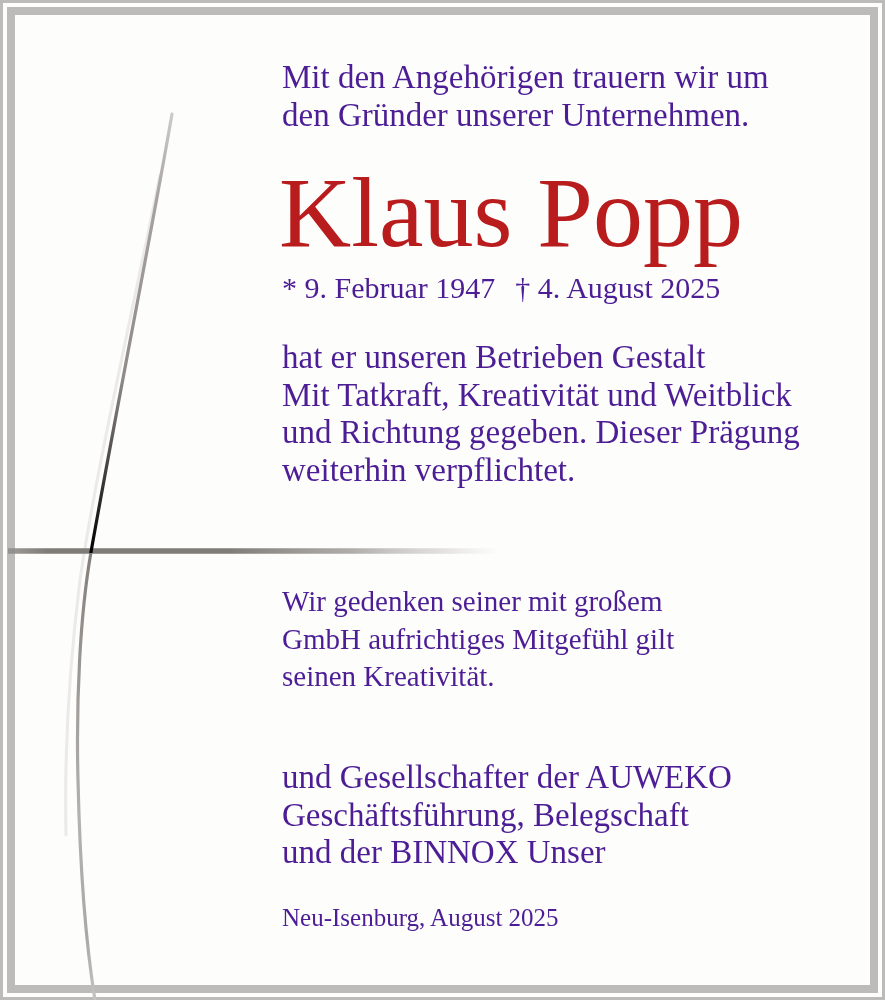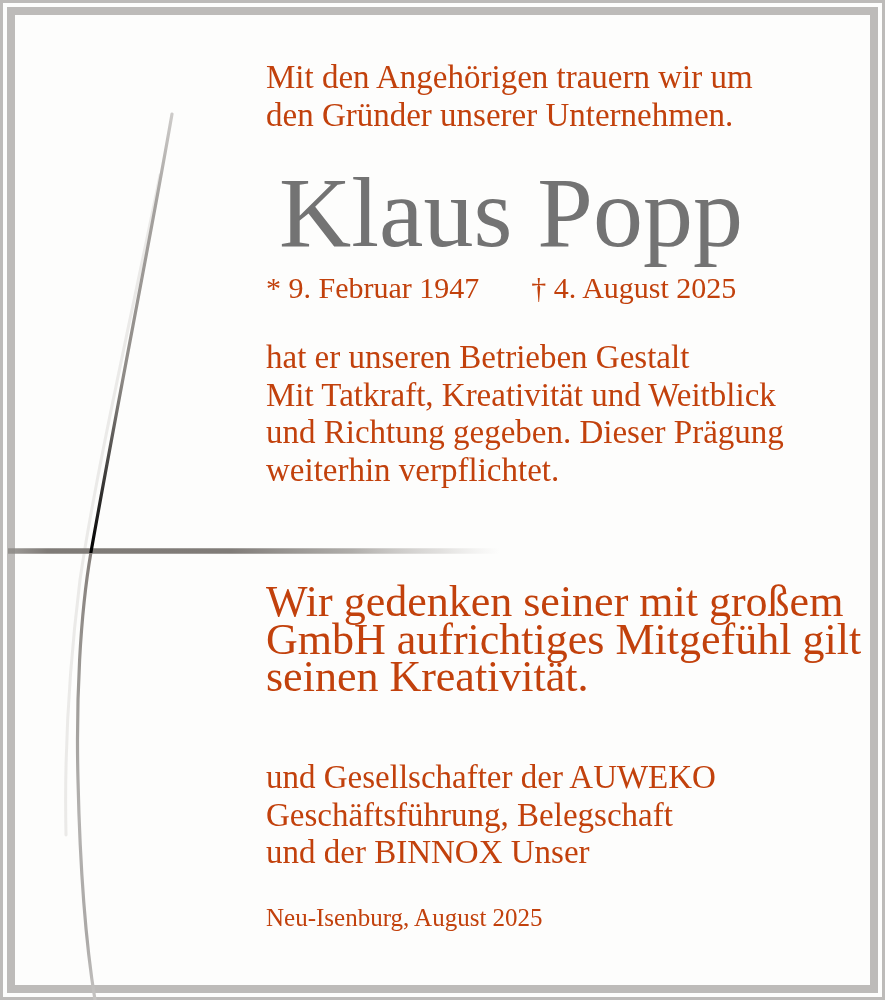--- a/index.html
+++ b/index.html
@@ -6,26 +6,26 @@
   html,body { width:885px; height:1000px; background:#ffffff; }
   body { font-family:"Liberation Serif", serif; }
   .page { position:relative; width:885px; height:1000px; background:#fdfdfc; overflow:hidden; }
 
   
   .frame-outer { position:absolute; inset:0; border:3px solid #bdbbb9; pointer-events:none; }
   .frame-inner { position:absolute; inset:7px; border:8px solid #bdbbb9; pointer-events:none; }
 
   .decor { position:absolute; left:0; top:0; width:885px; height:1000px; pointer-events:none; }
 
-  .txt { position:absolute; left:266px; color:#c2410c; }
+  .txt { position:absolute; left:282px; color:#4c1d95; }
   .intro      { top:58px;  font-size:33px; line-height:38px; }
-  .name       { top:163px; left:279px; font-size:100px; line-height:100px; color:#737373; }
-  .dates      { top:269px; font-size:30px; line-height:38px; display:flex; gap:52px;justify-content:center; }
+  .name       { top:163px; left:279px; font-size:100px; line-height:100px; color:#b91c1c; }
+  .dates      { top:269px; font-size:30px; line-height:38px; display:flex; gap:20px;justify-content:center; }
   .para1      { top:339px; font-size:33px; line-height:37.6px; }
-  .para2      { top:583px; font-size:44px; line-height:37.6px; }
+  .para2      { top:583px; font-size:29px; line-height:37.6px; }
   .signature  { top:759px; font-size:33px; line-height:37.6px; }
   .place-date { top:899px; font-size:25px; line-height:38px; }
 </style>
 </head>
 <body>
 
 <div class="page">
 
   <div class="frame-outer"></div>
   <div class="frame-inner"></div>

